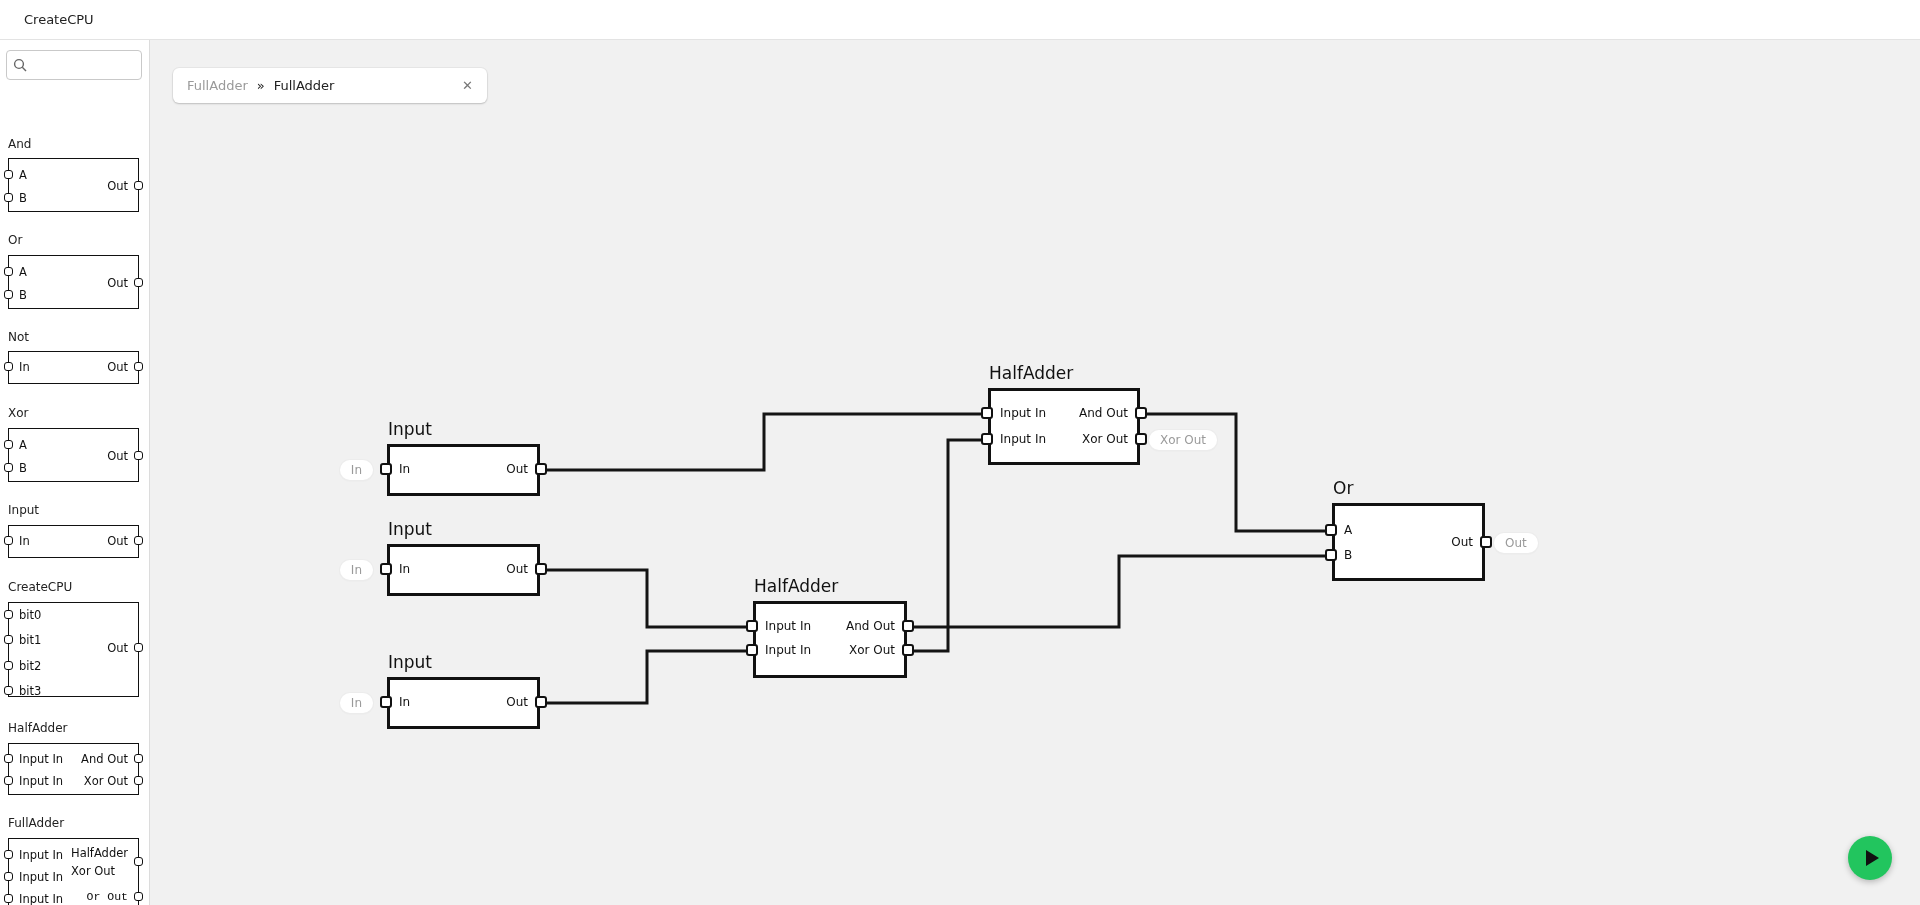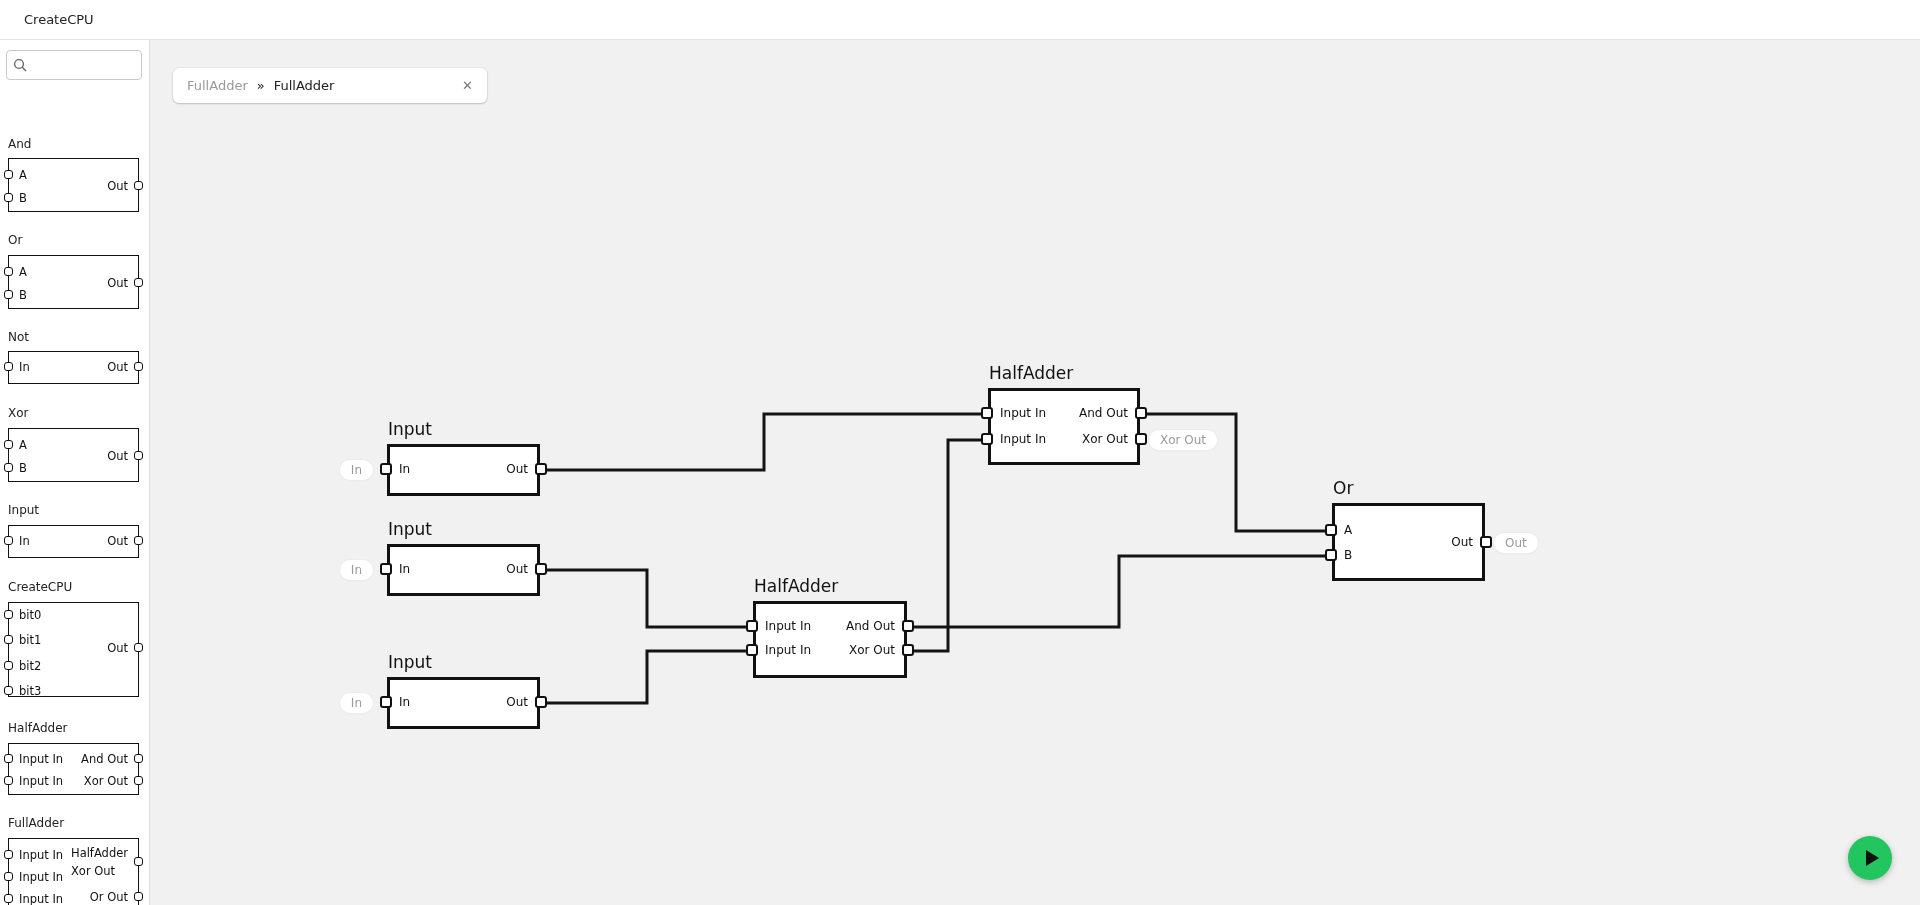--- a/index.html
+++ b/index.html
@@ -297,21 +297,21 @@
           <span class="s-port left" style="top: 33px;"></span>
           <span class="s-label left" style="top: 31px;">Input In</span>
           <span class="s-port left" style="top: 55px;"></span>
           <span class="s-label left" style="top: 53px;">Input In</span>
           <span class="s-port right" style="top: 18px;"></span>
           <span class="s-label right block" style="top: 5px;">
             <div>HalfAdder</div>
             <div>Xor Out</div>
           </span>
           <span class="s-port right" style="top: 53px;"></span>
-          <span class="s-label right" style="top: 51px;">Or Out</span>
+          <span class="s-label right" style="top: 51px; font-family: Liberation Mono, monospace;">Or Out</span>
         </div>
       </div>
     </div>
 </div>
 
 <button class="fab" style="background: rgb(34, 197, 94);">
   <span class="play"></span>
 </button>
 
 </body></html>

